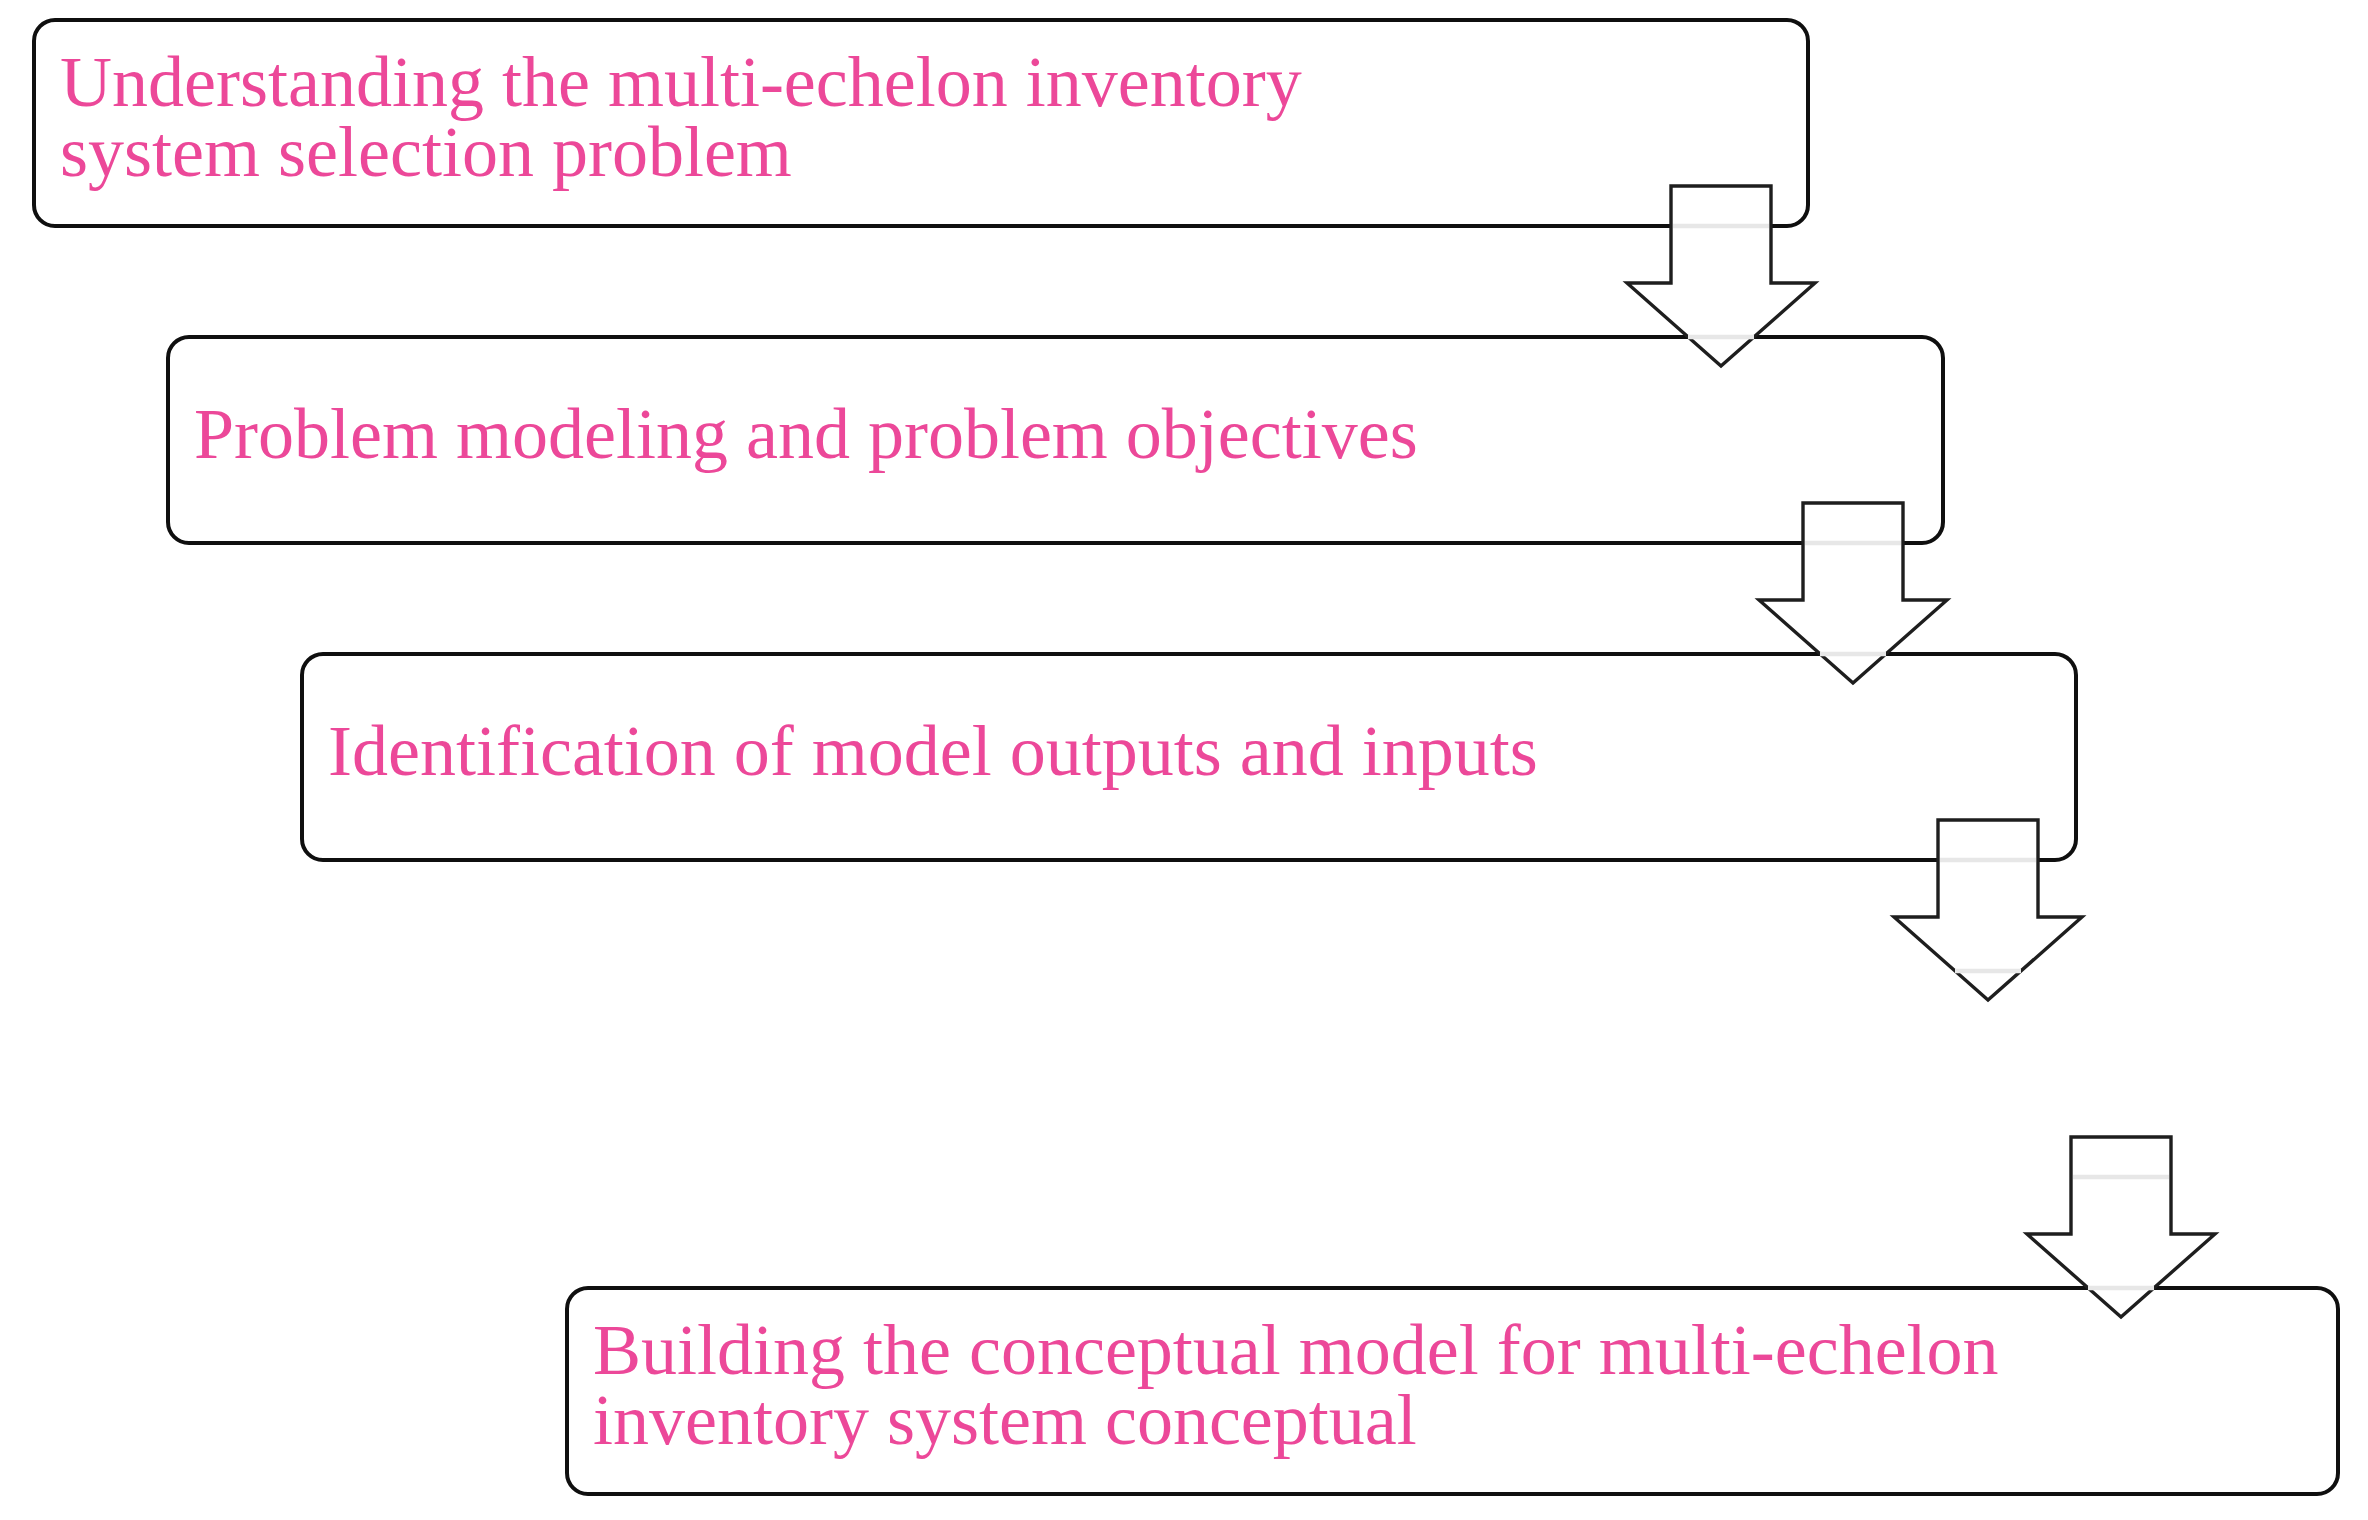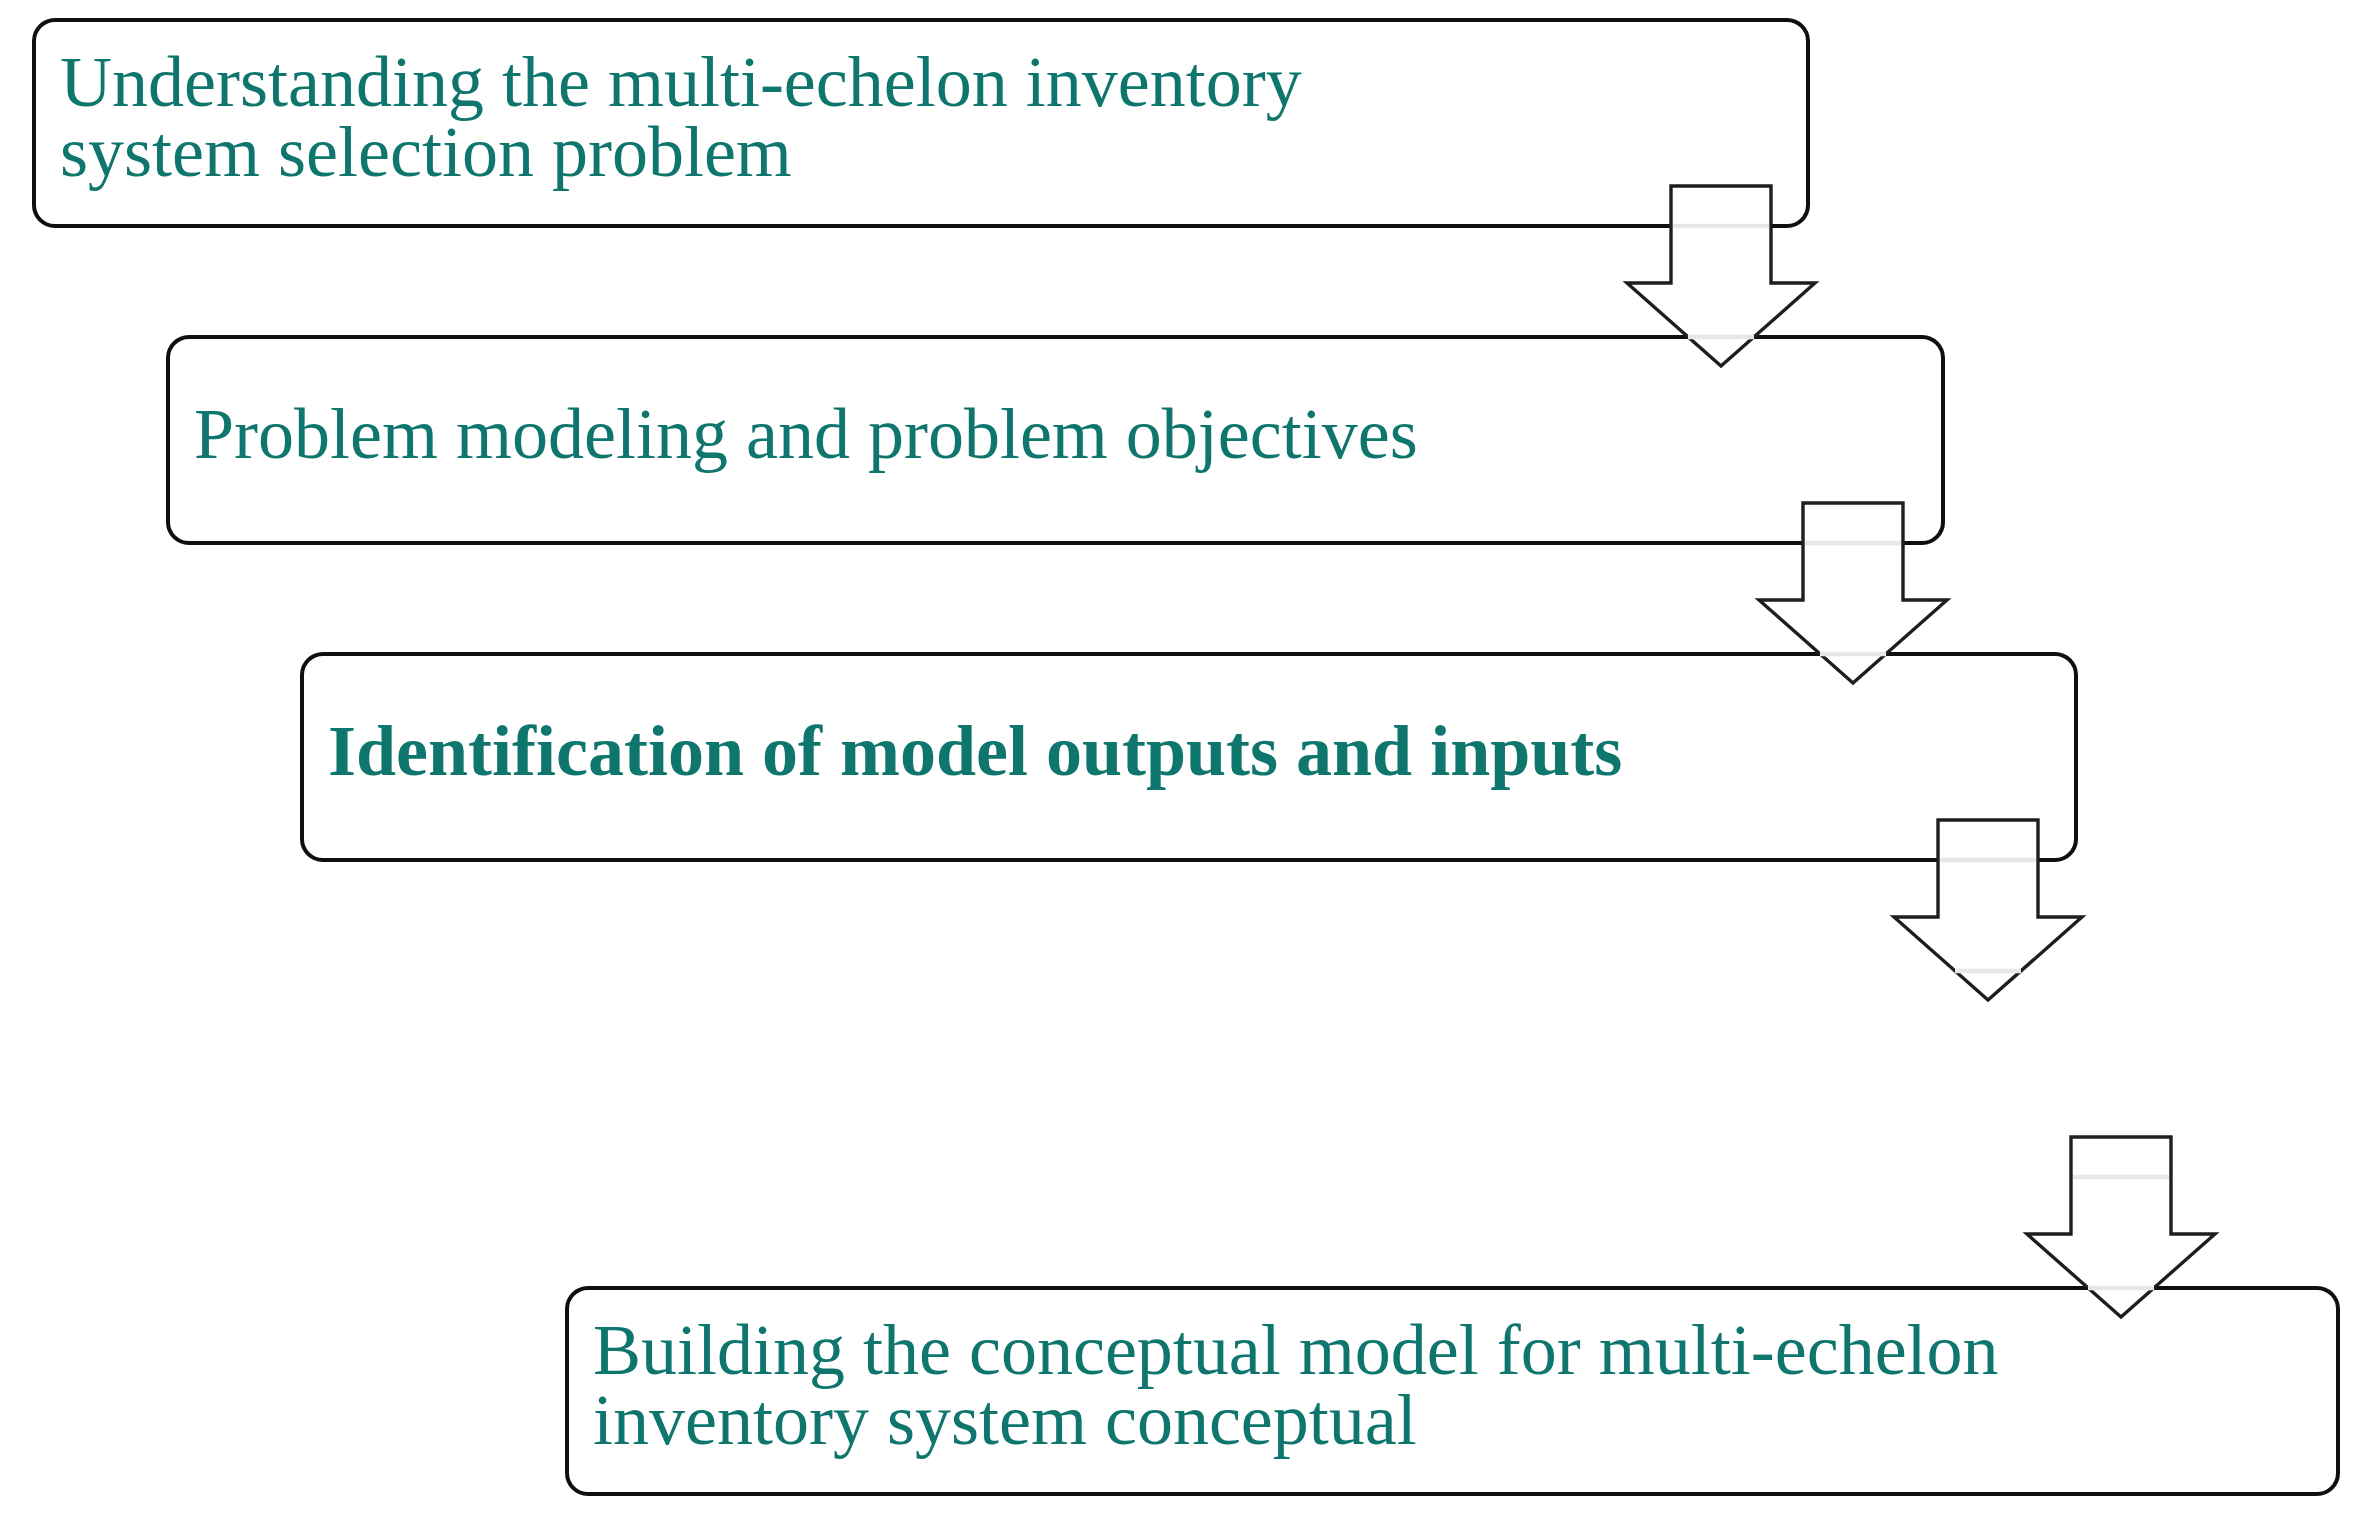--- a/index.html
+++ b/index.html
@@ -23,27 +23,27 @@
     border-radius: 23px;
     display: flex;
     align-items: center;
     padding-left: 24px;
     padding-right: 30px;
     padding-bottom: 10px;
   }
   .box .label {
     font-size: 72px;
     line-height: 0.97;
-    color: #0f766e;
+    color: #ec4899;
     white-space: pre-line;
     letter-spacing: 0px;
   }
   #box1 { left: 32px;  top: 18px;   width: 1778px; height: 210px; }
   #box2 { left: 166px; top: 335px;  width: 1779px; height: 210px; }
-  #box3 { left: 300px; top: 652px;  width: 1778px; height: 210px; font-weight: bold; }
+  #box3 { left: 300px; top: 652px;  width: 1778px; height: 210px; }
   #box4 { left: 424px; top: 969px;  width: 1786px; height: 210px; }
   #box5 { left: 565px; top: 1286px; width: 1775px; height: 210px; }
   #arrow-layer {
     position: absolute;
     left: 0; top: 0;
     width: 2368px;
     height: 1520px;
     pointer-events: none;
   }
   .arrow-shape {

